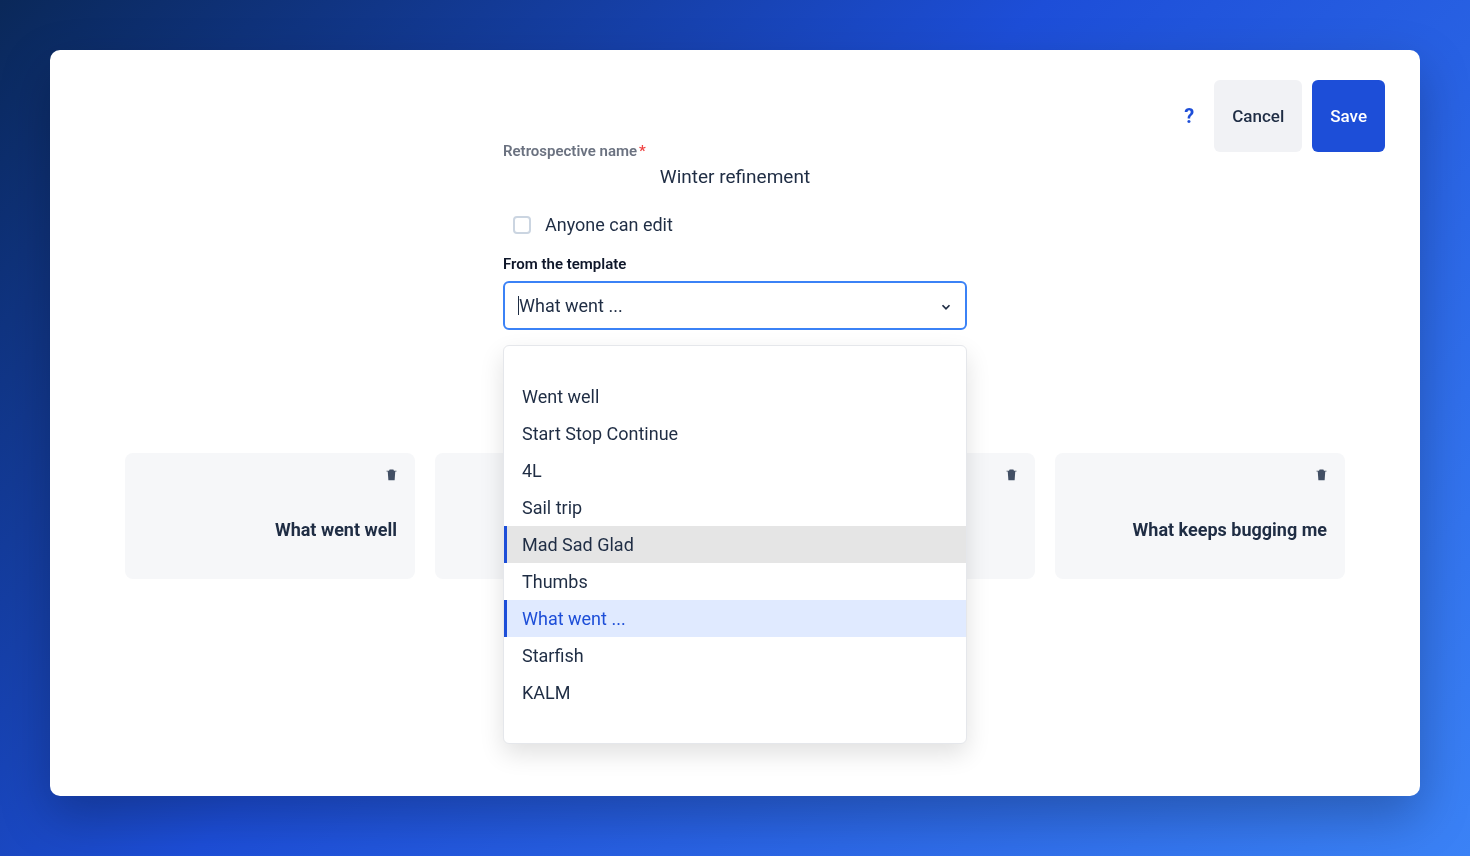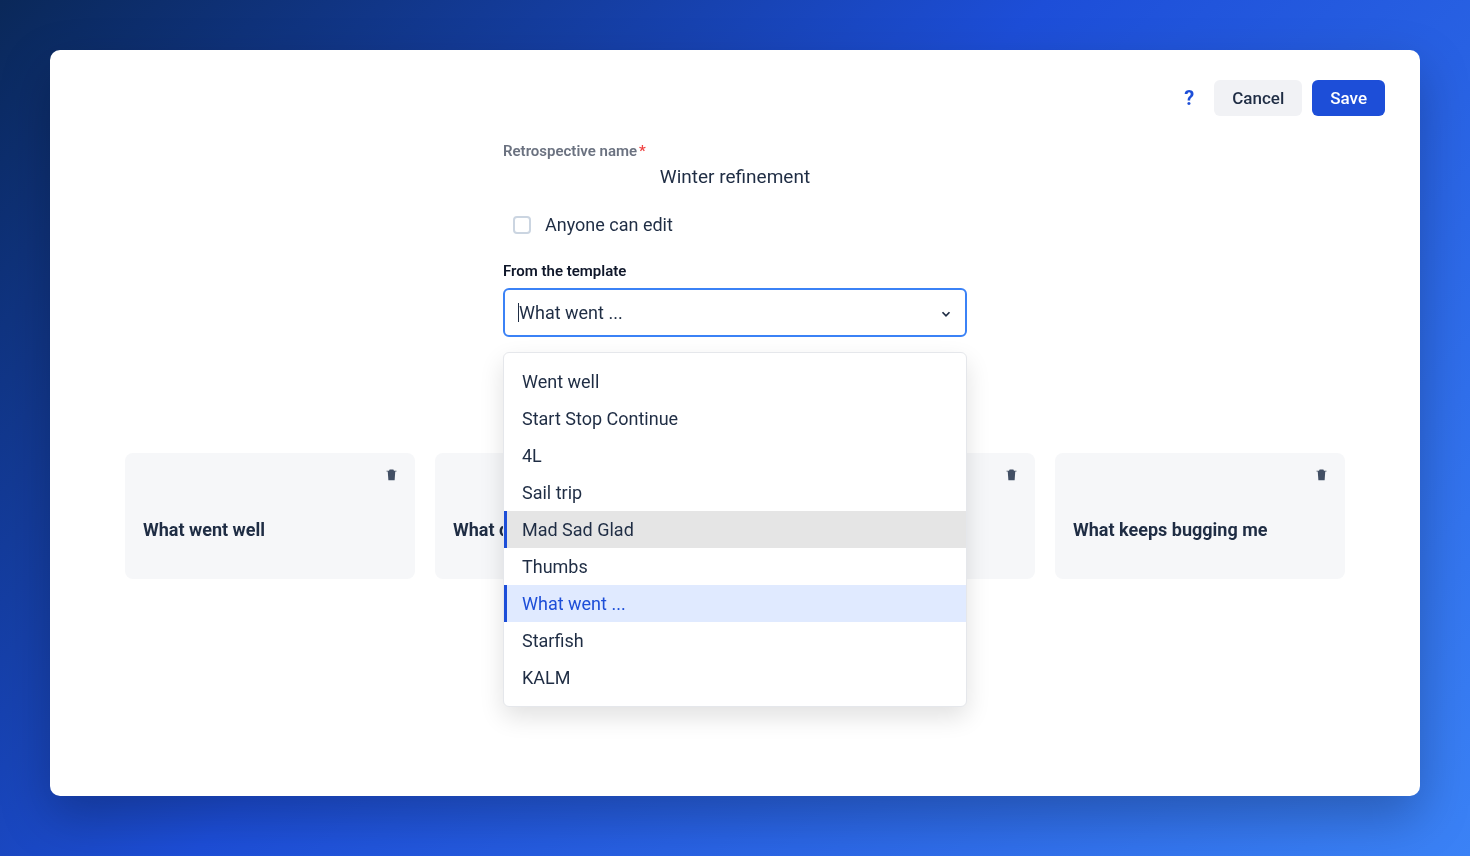--- a/index.html
+++ b/index.html
@@ -31,21 +31,21 @@
     .help-icon {
       color: #1d4ed8;
       font-size: 20px;
       font-weight: 700;
       margin-right: 10px;
       cursor: pointer;
     }
     .btn {
       border: none;
       border-radius: 6px;
-      padding: 8px 18px;
+      padding: 26px 18px;
       font-size: 17px;
       font-weight: 500;
       cursor: pointer;
       font-family: inherit;
     }
     .btn-cancel { background: #f1f2f5; color: #1f2d44; }
     .btn-save { background: #1d4ed8; color: #fff; }
 
     .form-area {
       margin: 60px auto 0 auto;
@@ -63,21 +63,21 @@
       font-size: 19px;
       color: #1f2d44;
       padding: 2px 10px;
       margin-bottom: 24px;
       text-align: center;
     }
     .checkbox-row {
       display: flex;
       align-items: center;
       gap: 14px;
-      margin-bottom: 27px;
+      margin-bottom: 20px;
       padding-left: 10px;
     }
     .checkbox {
       width: 18px;
       height: 18px;
       border: 2px solid #cbd5e1;
       border-radius: 4px;
       background: #fff;
       cursor: pointer;
     }
@@ -126,21 +126,21 @@
     .chevron svg { display: block; }
     .dropdown {
       position: absolute;
       top: 64px;
       left: 0;
       width: 100%;
       background: #fff;
       border: 1px solid #e5e7eb;
       border-radius: 6px;
       box-shadow: 0 10px 25px rgba(0,0,0,0.12);
-      padding: 10px 0;
+      padding: 32px 0;
       z-index: 20;
     }
     .dropdown-item {
       padding: 8px 18px;
       font-size: 18px;
       color: #1f2d44;
       cursor: pointer;
       position: relative;
     }
     .dropdown-item.hovered { background: #e5e5e5; border-left: 3px solid #1d4ed8; padding-left: 15px; }
@@ -154,20 +154,21 @@
       right: 75px;
       top: 403px;
     }
     .col {
       flex: 1;
       background: #f6f7f9;
       border-radius: 8px;
       padding: 16px 18px 24px 18px;
       min-height: 126px;
       position: relative;
+      text-align: right;
     }
     .col-delete {
       position: absolute;
       top: 14px;
       right: 16px;
       color: #424f64;
       cursor: pointer;
       font-size: 16px;
     }
     .col-title {

